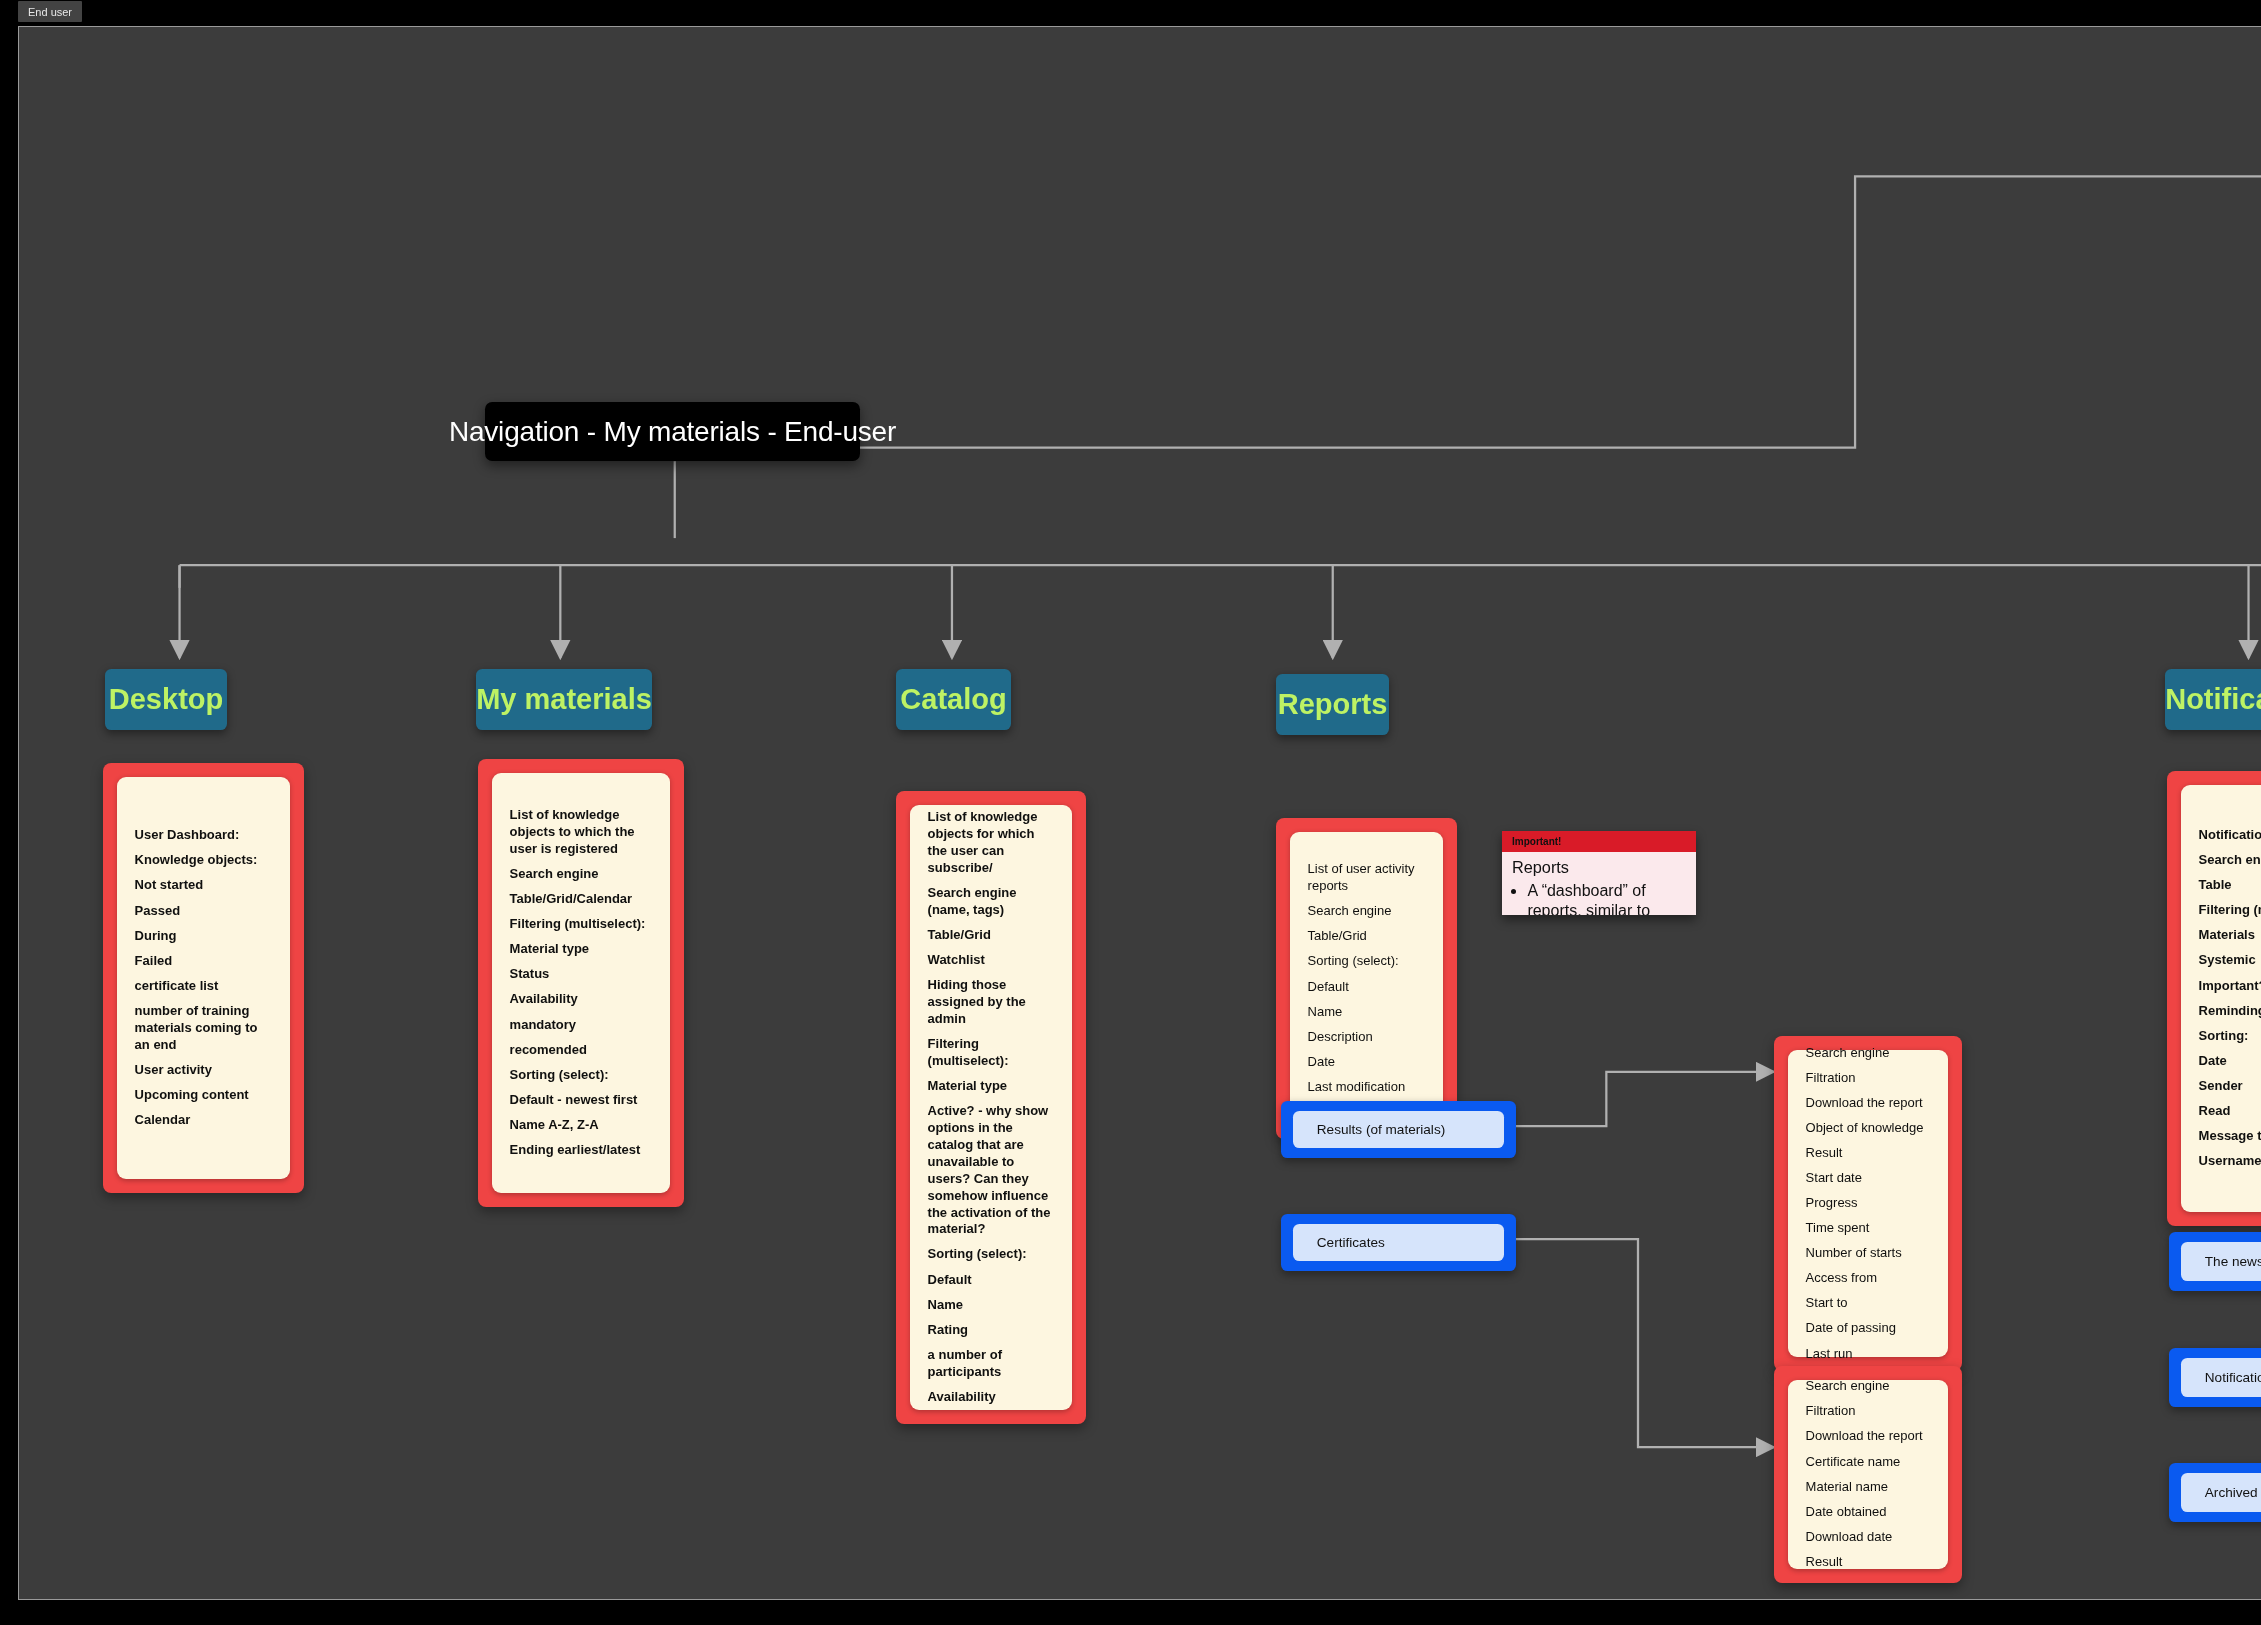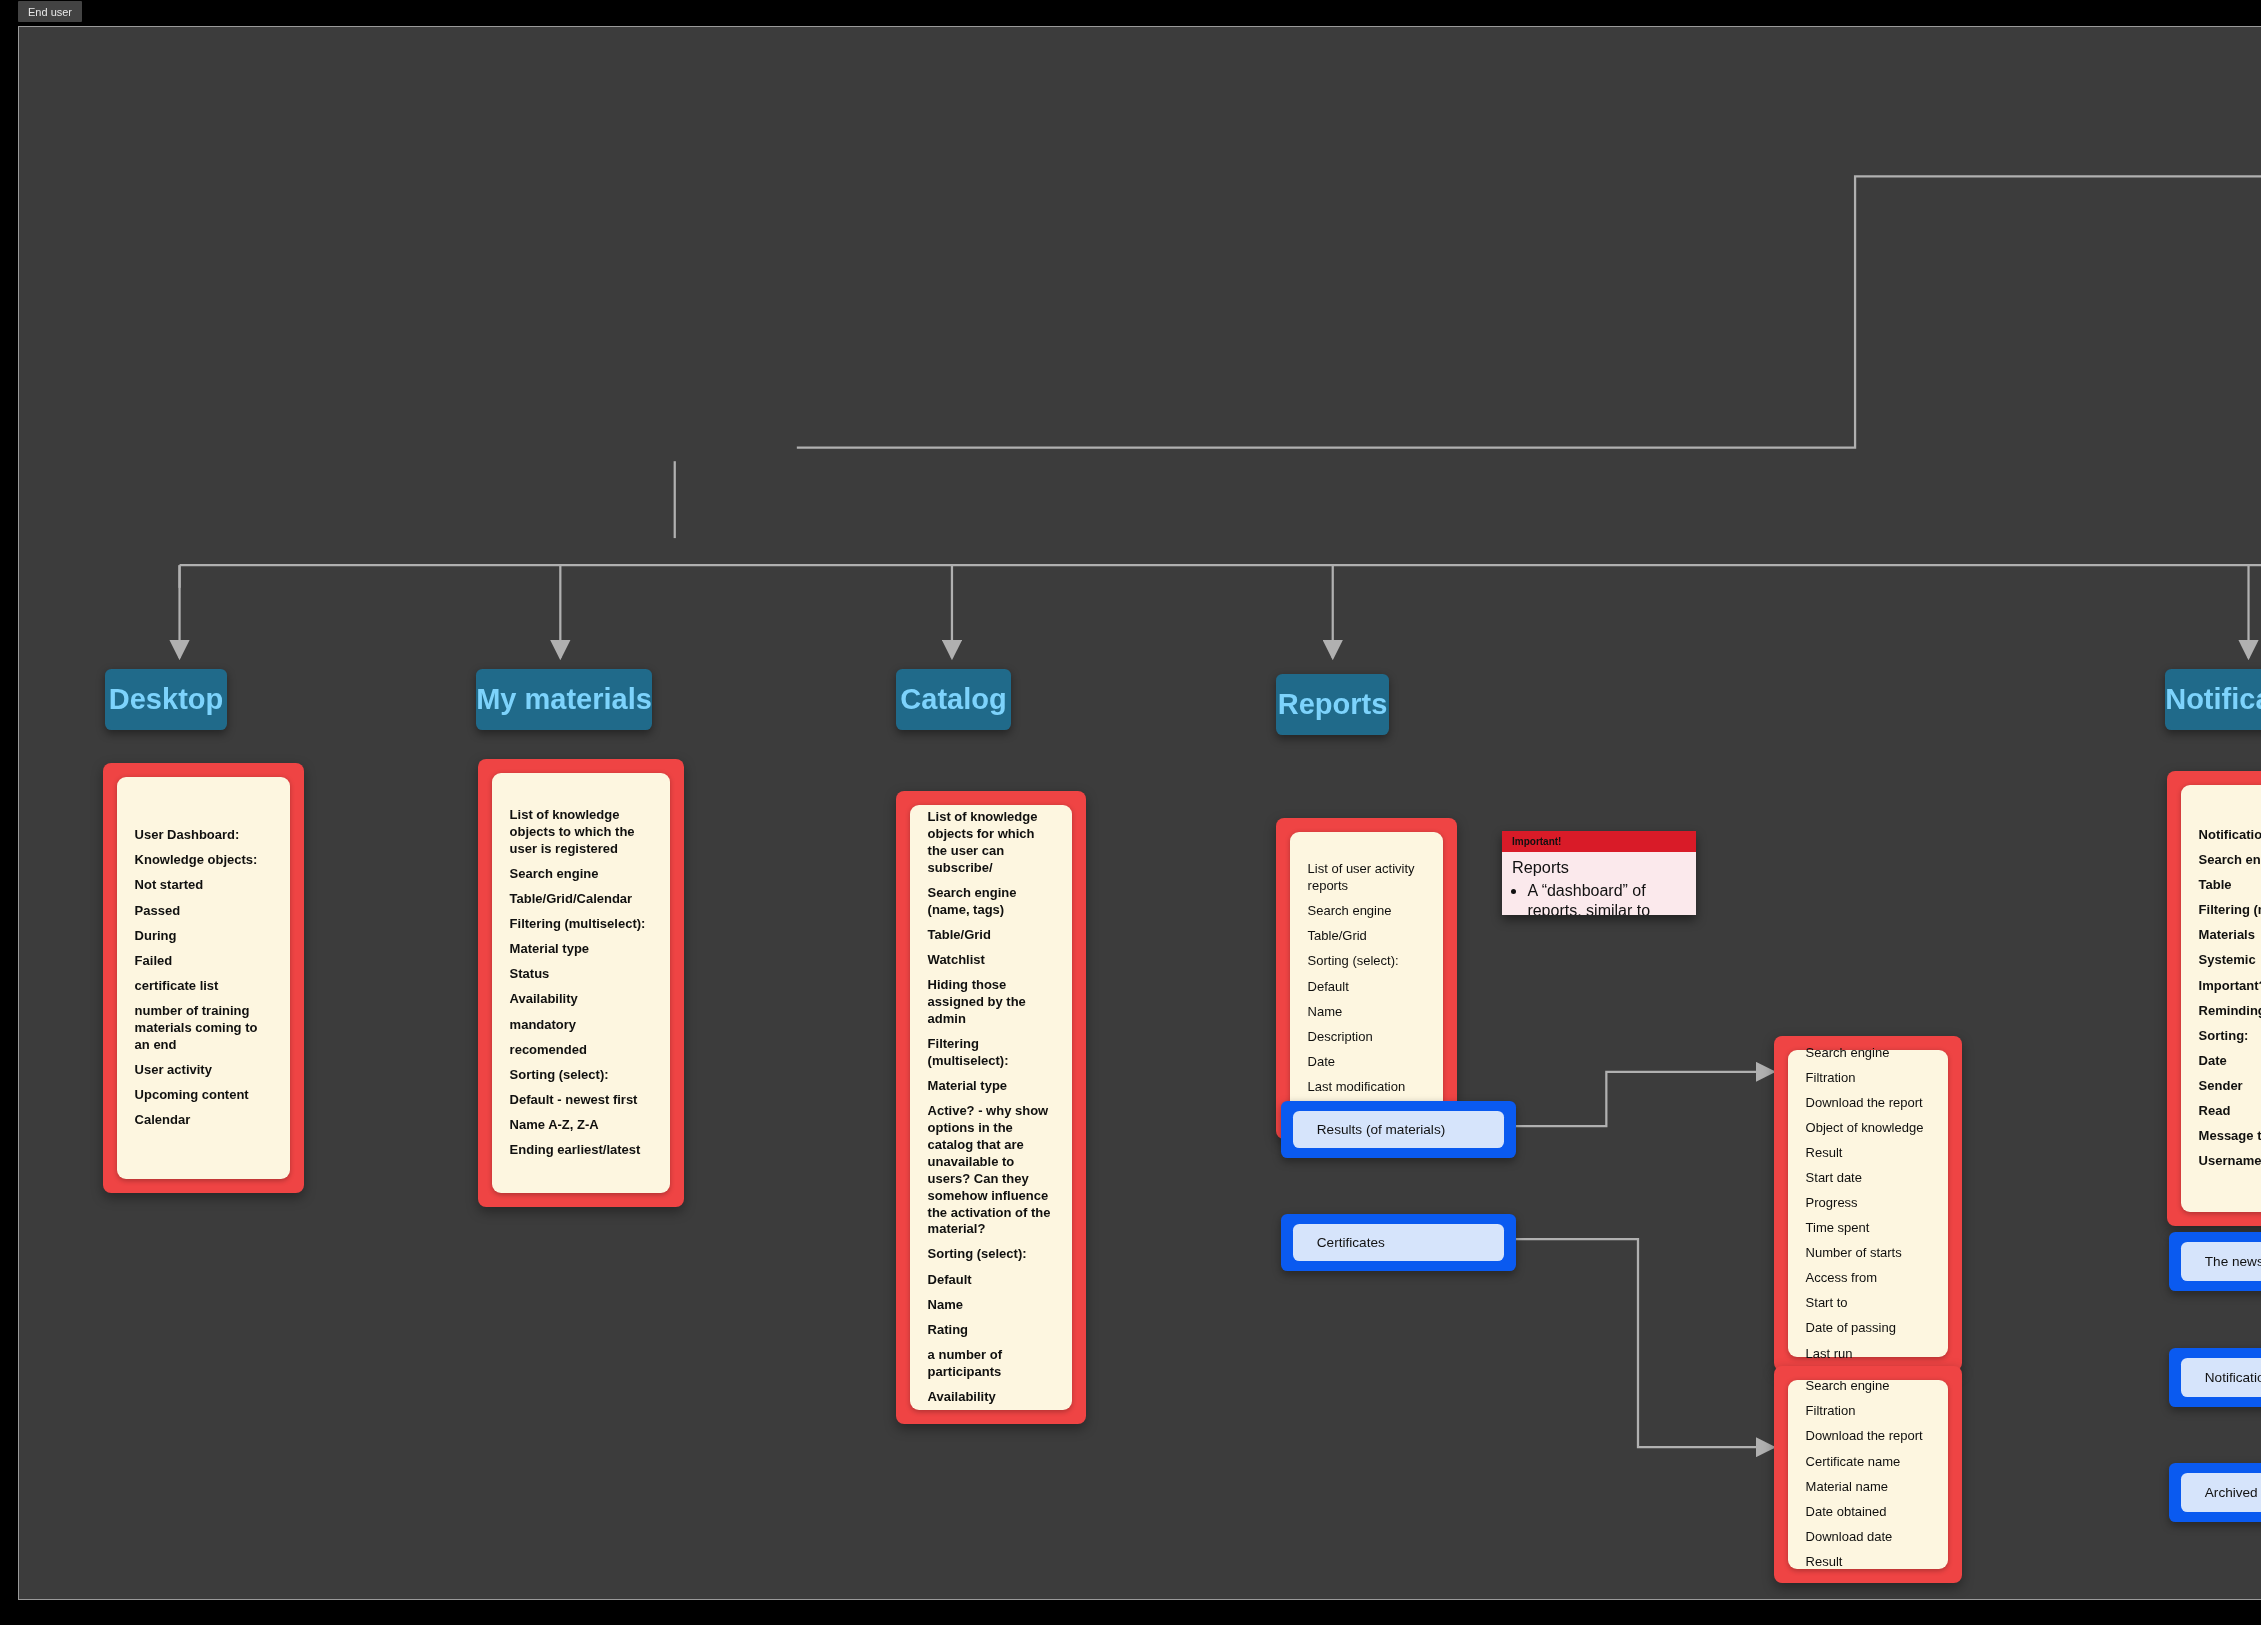--- a/index.html
+++ b/index.html
@@ -27,21 +27,21 @@
   .abs{position:absolute;box-sizing:border-box;}
 
   .root-node{
     background:#000;color:#fff;border-radius:7.2px;
     display:flex;align-items:center;justify-content:center;
     font-size:28px;font-weight:500;letter-spacing:-0.2px;
     padding:0 21px;white-space:nowrap;
     box-shadow:0 4.5px 11.8px rgba(0,0,0,.45);
   }
   .section-node{
-    background:#206a8a;color:#7dd3fc;border-radius:6.3px;
+    background:#206a8a;color:#bef264;border-radius:6.3px;
     display:flex;align-items:center;justify-content:center;
     font-size:29px;font-weight:700;white-space:nowrap;padding:0 15.4px;
     box-shadow:0 3.6px 9px rgba(0,0,0,.40);
   }
   .panel{
     background:#ef4444;border-radius:8.1px;padding:13.6px;
     box-shadow:0 4.5px 11.8px rgba(0,0,0,.35);
   }
   .card{
     background:#fdf6e0;border-radius:9px;
@@ -121,20 +121,23 @@
 
       <path d="M5270,2690 L5540,2690 L5540,2560 L5830,2560" marker-end="url(#ah)"></path>
       <path d="M5270,2950 L5480,2950 L5480,2560 L5830,2560"></path>
       <path d="M5270,3200 L5620,3200 L5620,3110 L5830,3110" marker-end="url(#ah)"></path>
 
       <path d="M6230,2620 L6420,2620 L6420,2830 L6565,2830" marker-end="url(#ah)"></path>
       <path d="M6230,3070 L6420,3070 L6420,2830"></path>
     </g>
   </svg>
 
+  <div class="abs root-node" style="left:466px;top:375px;width:375px;height:59px;">
+    <span>Navigation - My materials - End-user</span>
+  </div>
 
   <div class="abs section-node" style="left:86px;top:642px;width:122px;height:61px;">
     <span>Desktop</span>
   </div>
   <div class="abs panel" style="left:84px;top:736px;width:201px;height:430px;">
     <div class="card">
       <div class="ln">User Dashboard:</div>
       <div class="ln">Knowledge objects:</div>
       <div class="ln">Not started</div>
       <div class="ln">Passed</div>

